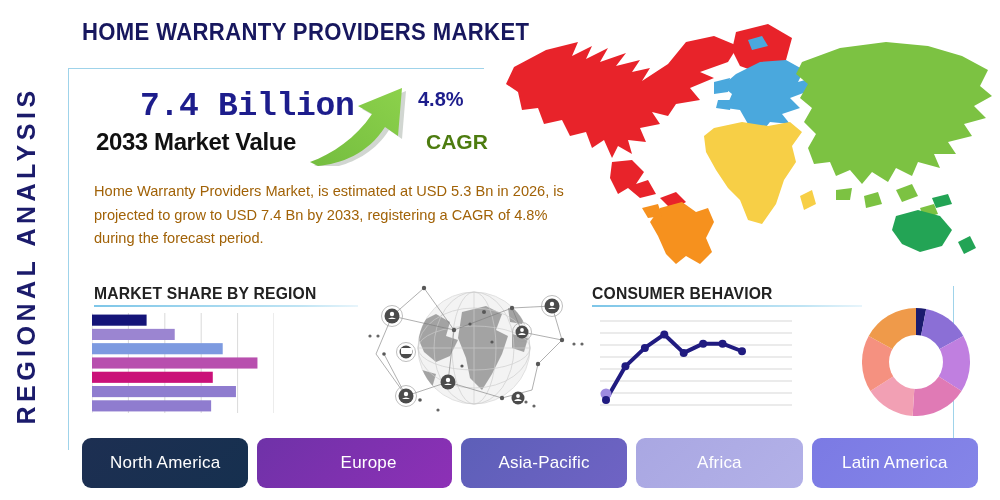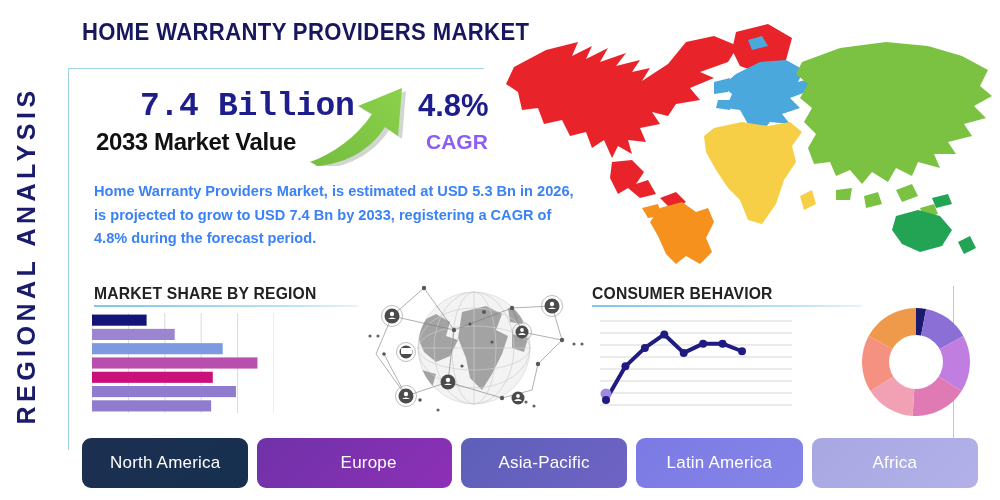--- a/index.html
+++ b/index.html
@@ -77,47 +77,46 @@
     position: absolute;
     left: 0px; top: 40px;
     font-size: 24px;
     font-weight: 700;
     color: #111111;
     letter-spacing: -0.4px;
   }
   .hero-cagr {
     position: absolute;
     left: 322px; top: 0px;
-    font-size: 31px;
+    font-size: 20px;
     font-weight: 700;
     color: #1d1d8c;
     font-family: "Liberation Sans Narrow", "Liberation Sans", sans-serif;
   }
   .hero-cagr-sub {
     position: absolute;
     left: 330px; top: 42px;
     font-size: 21px;
     font-weight: 700;
-    color: #8b5cf6;
+    color: #4d7c0f;
   }
   .growth-arrow {
     position: absolute;
     left: 210px; top: -4px;
     width: 110px; height: 82px;
   }
 
   
   .desc {
     position: absolute;
     left: 94px; top: 180px;
     width: 492px;
     font-size: 14.6px;
     line-height: 1.62;
-    color: #3b82f6;
-    font-weight: bold;
+    color: #a16207;
   }
 
   
   .world-map {
     position: absolute;
     left: 500px; top: 12px;
     width: 495px; height: 260px;
   }
 
   
@@ -426,21 +425,21 @@
   <div class="pill-row">
     <div class="pill p0">
       <span>North America</span>
     </div>
     <div class="pill p1">
       <span>Europe</span>
     </div>
     <div class="pill p2">
       <span>Asia-Pacific</span>
     </div>
+    <div class="pill p4">
+      <span>Africa</span>
+    </div>
     <div class="pill p3">
       <span>Latin America</span>
     </div>
-    <div class="pill p4">
-      <span>Africa</span>
-    </div>
   </div>
 
 </div>
 
 </body></html>

